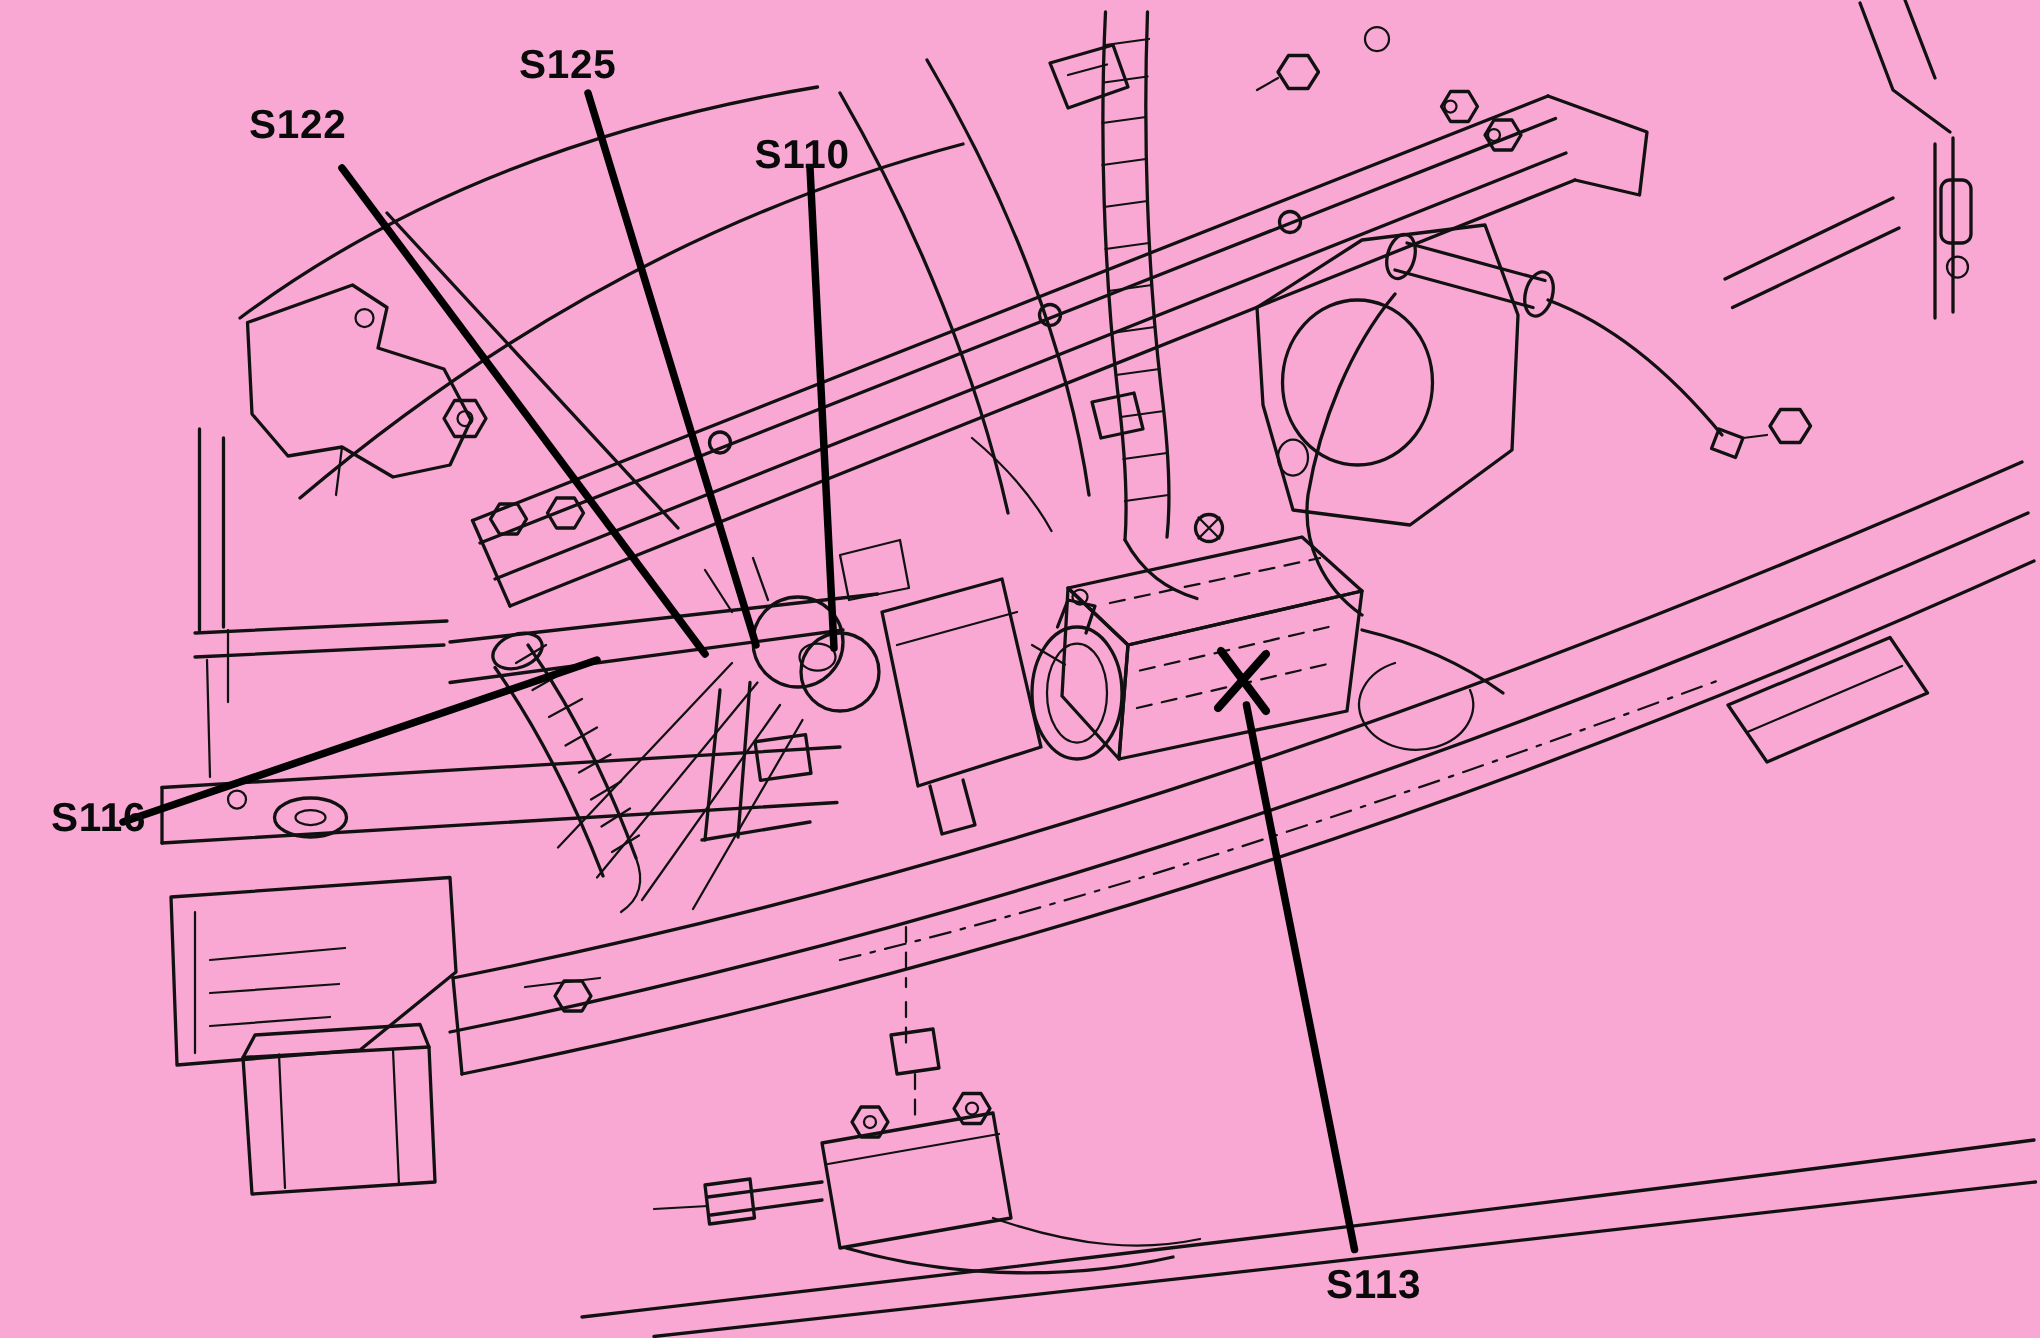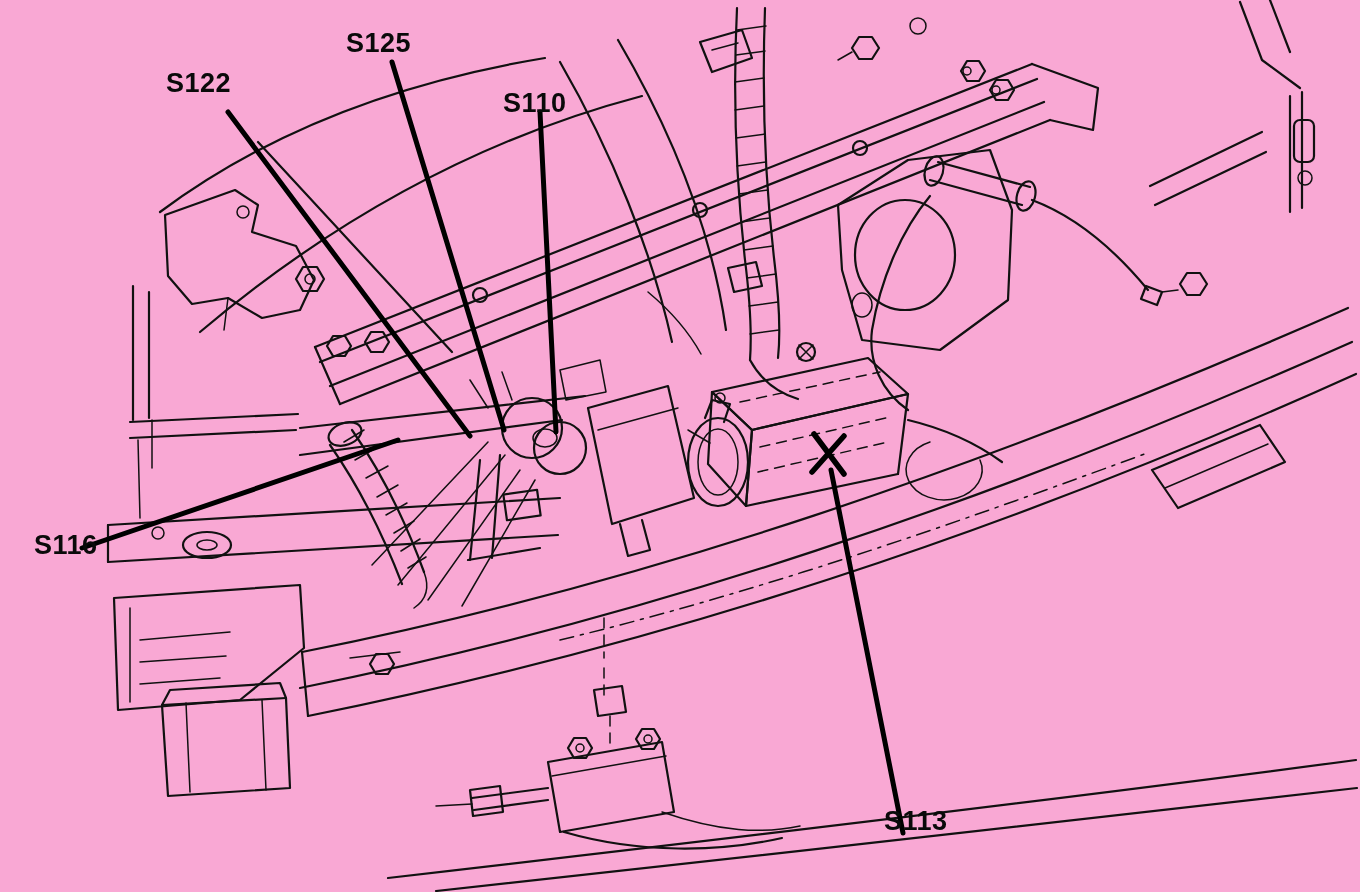--- a/index.html
+++ b/index.html
@@ -229,15 +229,15 @@
   </svg>
 
   <div class="splice-label" style="left:346px;top:28px;">S125</div>
 
   <div class="splice-label" style="left:166px;top:68px;">S122</div>
 
   <div class="splice-label" style="left:503px;top:88px;">S110</div>
 
   <div class="splice-label" style="left:14px;top:530px;margin-left:20px;">S116</div>
 
-  <div class="splice-label" style="left:884px;top:806px;">S113</div>
+  <div class="splice-label" style="left:884px;top:841px;">S113</div>
 
 </div>
 
 </body></html>

